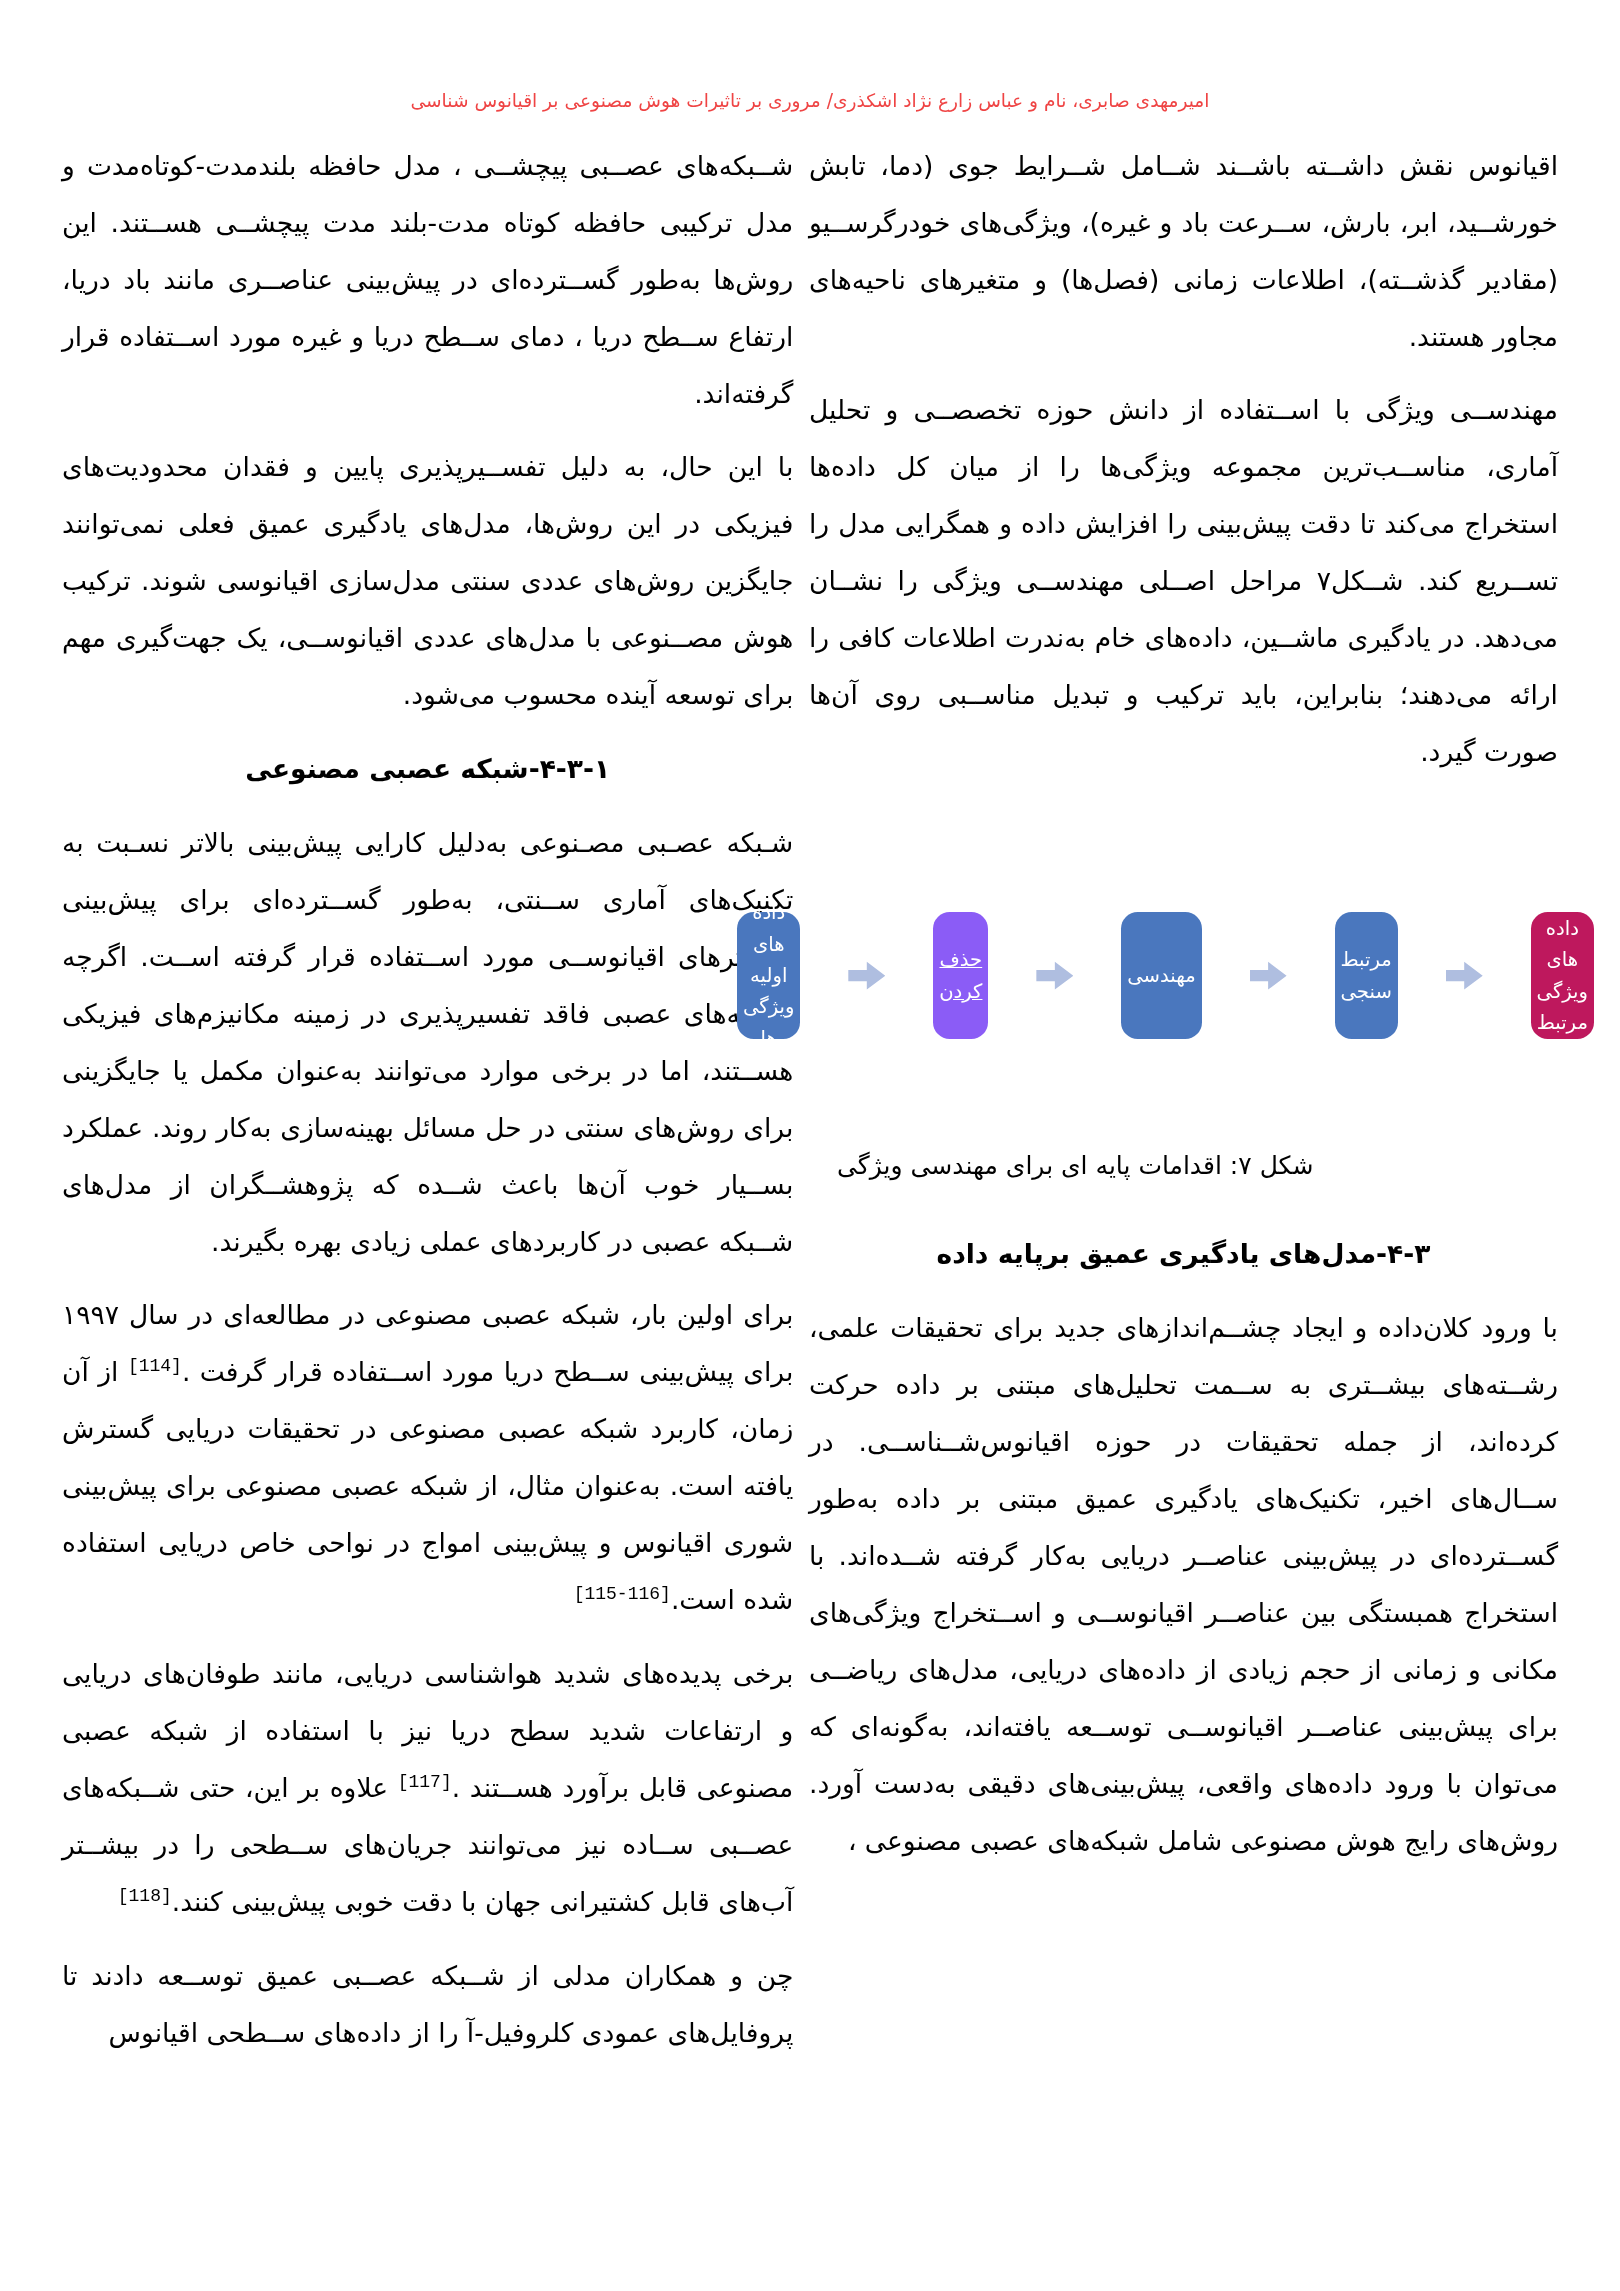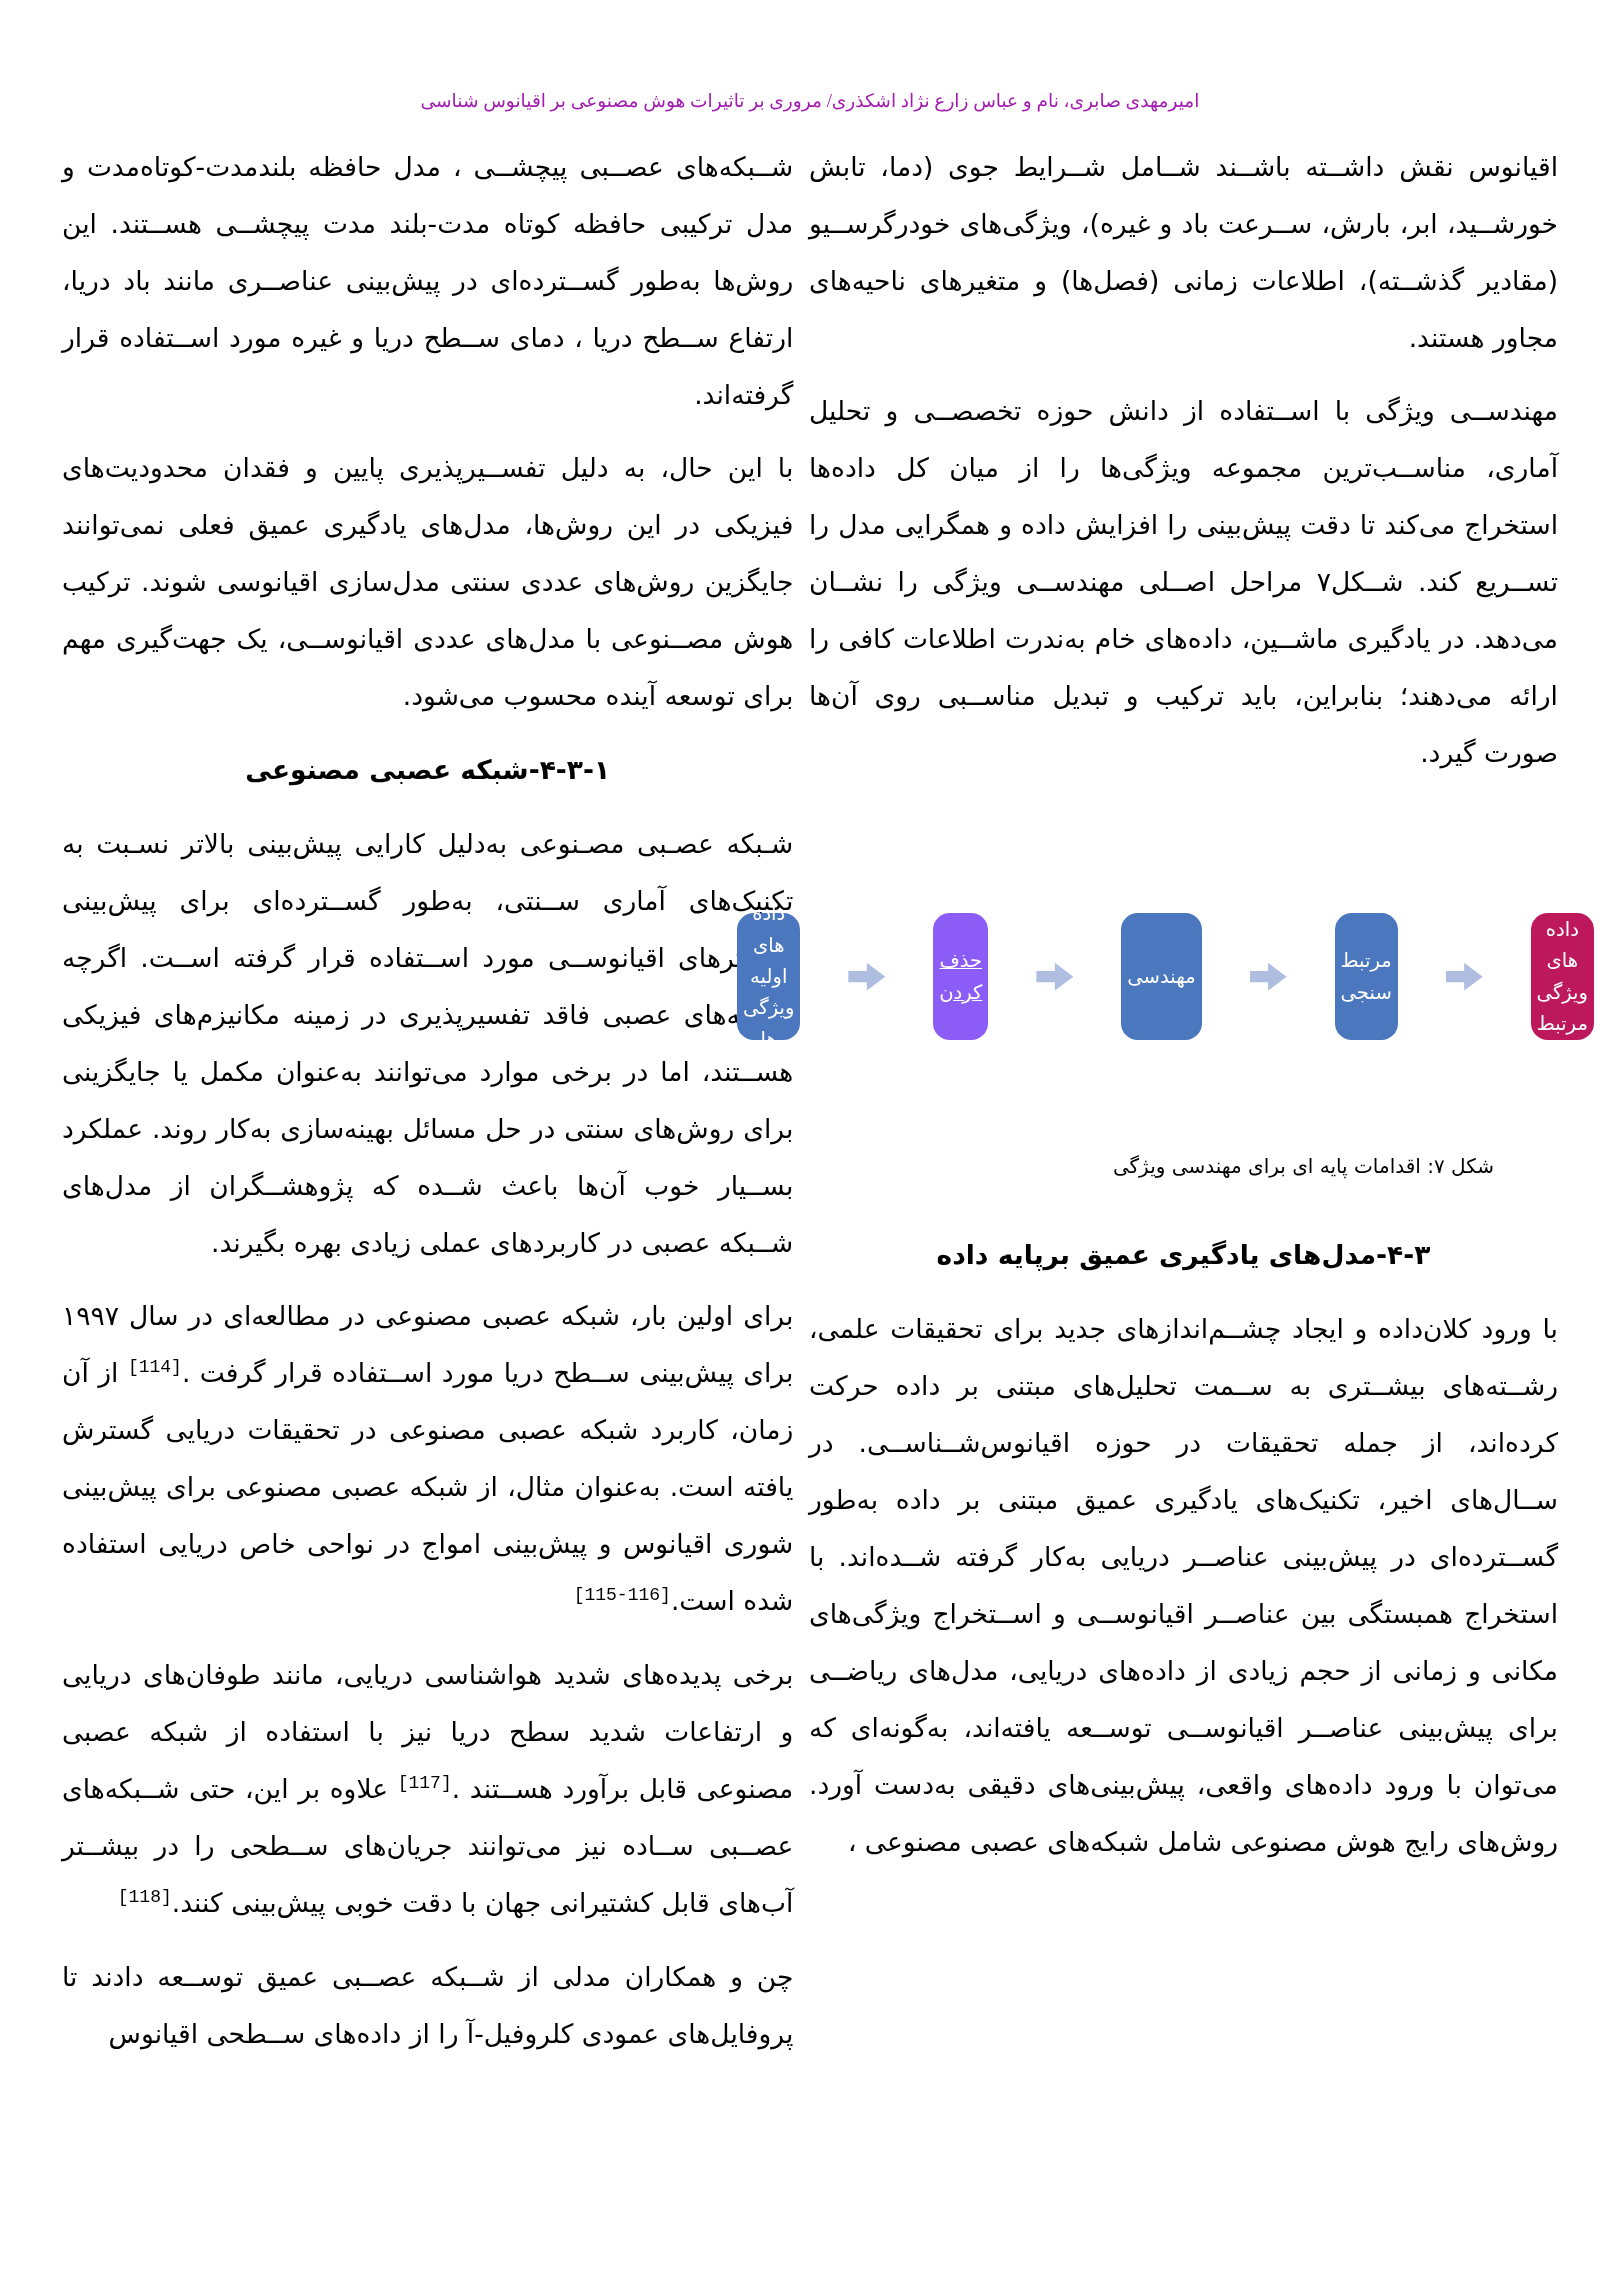--- a/index.html
+++ b/index.html
@@ -8,22 +8,21 @@
     width:1620px; height:2292px;
     background:#ffffff;
     font-family:"DejaVu Sans", sans-serif;
     color:#000000;
     overflow:hidden;
   }
   .header {
     padding-top:90px;
     text-align:center;
     font-size:18.6px;
-    color:#a21caf;
-    font-family:Liberation Serif, serif;
+    color:#ef4444;
   }
   .columns {
     display:flex;
     flex-direction:row;
     margin:25.5px 62px 0 62px;
     gap:15.7px;
   }
   .col { direction:rtl; }
   .col-left  { width:732px; }
   .col-right { width:749px; }
@@ -78,22 +77,22 @@
     padding:3.9px 5.9px;
     box-sizing:border-box;
   }
   .flow-arrow {
     width:37px; height:33px;
     clip-path:polygon(0 33%, 50% 33%, 50% 8%, 100% 50%, 50% 92%, 50% 67%, 0 67%);
     flex:0 0 auto;
   }
   .figure-caption {
     margin-top:111px;
-    text-align:right;
-    font-size:20px;
+    text-align:left;
+    font-size:25px;
     line-height:31px;
     direction:rtl;
   }
 </style>
 </head>
 <body>
 
 <div class="page">
 
   <div class="header">امیرمهدی صابری، نام و عباس زارع نژاد اشکذری/ مروری بر تاثیرات هوش مصنوعی بر اقیانوس شناسی</div>

